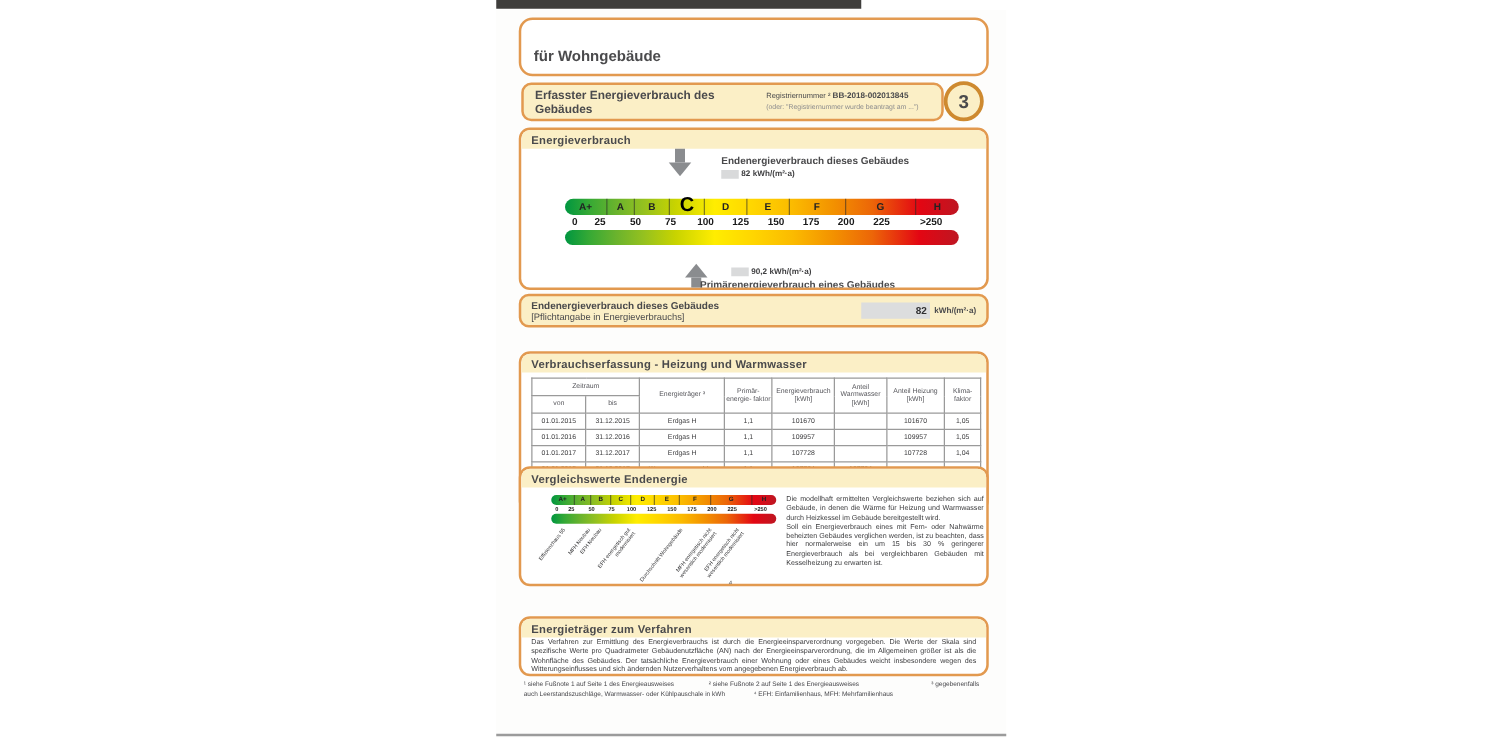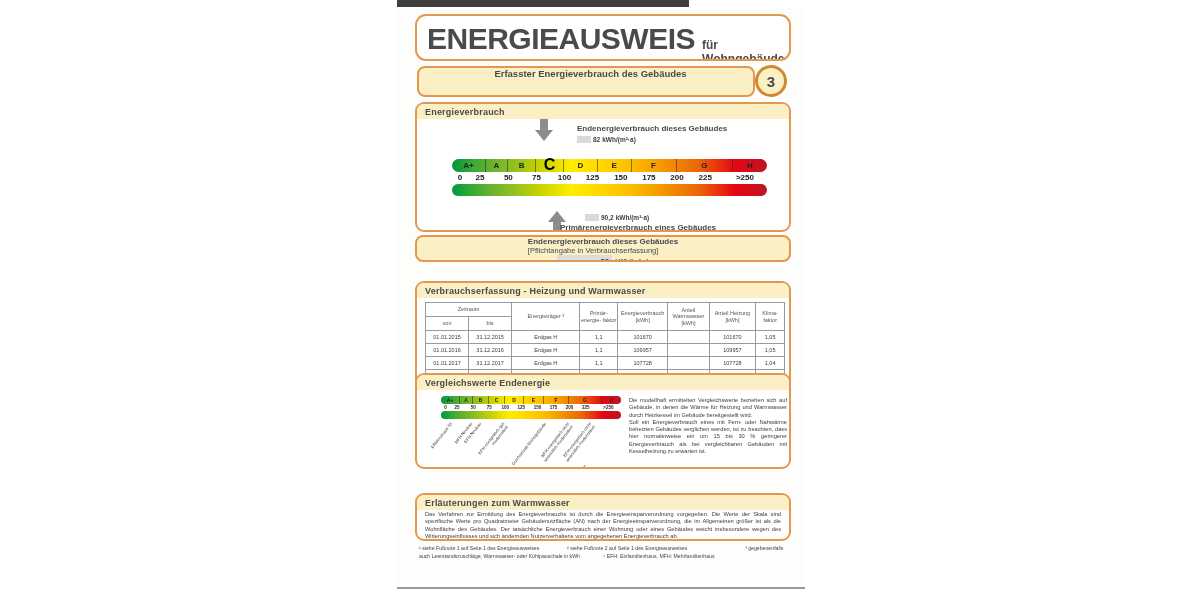--- a/index.html
+++ b/index.html
@@ -4,21 +4,21 @@
 <style>
   html,body{margin:0;padding:0;}
   body{width:1200px;height:600px;background:#ffffff;overflow:hidden;position:relative;
        font-family:"Liberation Sans",sans-serif;color:#4a4a4c;}
   .page{position:absolute;left:397px;top:8px;width:408px;height:582px;background:#fdfdfc;}
   .scan-strip{position:absolute;left:397px;top:0;width:292px;height:7px;background:#3f3e3c;}
   .page-bottom{position:absolute;left:0;top:579px;width:408px;height:2px;background:#9b9b9b;}
 
   .obox{position:absolute;left:18px;width:376px;border:2px solid #e2994f;border-radius:9px;
         background:#fff;box-sizing:border-box;overflow:hidden;}
-  .cream{background:#fbefc6;flex-direction:column;}
+  .cream{background:#fbefc6;}
   .sect-title{background:#fbefc6;color:#4a4a4c;font-weight:bold;font-size:9px;
               padding:3px 8px 2px;letter-spacing:.2px;}
 
   
   .hdr{top:6px;height:47px;border-width:2.5px;border-radius:11px;padding:2px 10px;}
   .hdr-row{display:flex;align-items:baseline;gap:7px;}
   .hdr-title{font-size:30px;font-weight:bold;color:#4a4a4c;letter-spacing:-.5px;line-height:30px;}
   .hdr-suffix{font-size:12px;font-weight:bold;color:#4a4a4c;margin-top:20px;}
 
   
@@ -107,21 +107,20 @@
 </style>
 </head>
 <body>
 
 <div class="scan-strip"></div>
 
 <div class="page">
 
   <div class="obox hdr">
     <div class="hdr-row">
-      <span class="hdr-title">ENERGIEAUSWEIS</span>
       <span class="hdr-suffix">für Wohngebäude</span>
     </div>
 
   </div>
 
   <div class="obox cap cream">
     <div class="cap-title">Erfasster Energieverbrauch des Gebäudes</div>
     <div class="cap-reg">
       <div>
         <span>Registriernummer ²</span>
@@ -186,21 +185,21 @@
         <span>90,2</span>
         <span>kWh/(m²·a)</span>
       </div>
       <div class="elabel" style="left:143px;top:104px;">Primärenergieverbrauch eines Gebäudes</div>
     </div>
   </div>
 
   <div class="obox pflicht cream">
     <div>
       <div class="pf-l1">Endenergieverbrauch dieses Gebäudes</div>
-      <div class="pf-l2">[Pflichtangabe in Verbrauchserfassung]</div>
+      <div class="pf-l2">[Pflichtangabe in Energieverbrauchs]</div>
     </div>
     <div class="pf-right">
       <div class="pf-chip">
         <span>82</span>
       </div>
       <span class="pf-unit">kWh/(m²·a)</span>
     </div>
   </div>
 
   <div class="obox vtab">
@@ -335,21 +334,21 @@
       <div class="fnmark">4</div>
 
       <div class="vgl-text">
         <p>Die modellhaft ermittelten Vergleichswerte beziehen sich auf Gebäude, in denen die Wärme für Heizung und Warmwasser durch Heizkessel im Gebäude bereitgestellt wird.</p>
         <p>Soll ein Energieverbrauch eines mit Fern- oder Nahwärme beheizten Gebäudes verglichen werden, ist zu beachten, dass hier normalerweise ein um 15 bis 30 % geringerer Energieverbrauch als bei vergleichbaren Gebäuden mit Kesselheizung zu erwarten ist.</p>
       </div>
     </div>
   </div>
 
   <div class="obox erl">
-    <div class="sect-title">Erläuterungen zum Warmwasser</div>
+    <div class="sect-title">Energieträger zum Verfahren</div>
     <div class="erl-text">Das Verfahren zur Ermittlung des Energieverbrauchs ist durch die Energieeinsparverordnung vorgegeben. Die Werte der Skala sind spezifische Werte pro Quadratmeter Gebäudenutzfläche (AN) nach der Energieeinsparverordnung, die im Allgemeinen größer ist als die Wohnfläche des Gebäudes. Der tatsächliche Energieverbrauch einer Wohnung oder eines Gebäudes weicht insbesondere wegen des Witterungseinflusses und sich ändernden Nutzerverhaltens vom angegebenen Energieverbrauch ab.</div>
   </div>
 
   <div class="fns">
     <div class="fnr">
       <span class="fn" style="left:4px">¹ siehe Fußnote 1 auf Seite 1 des Energieausweises</span>
       <span class="fn" style="left:152px">² siehe Fußnote 2 auf Seite 1 des Energieausweises</span>
       <span class="fn" style="left:330px">³ gegebenenfalls</span>
     </div>
     <div class="fnr">

